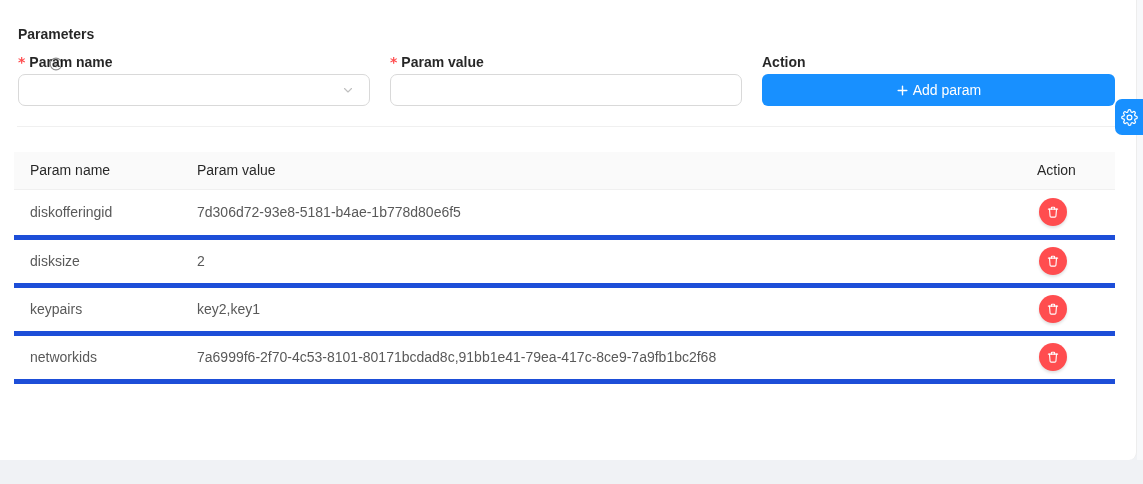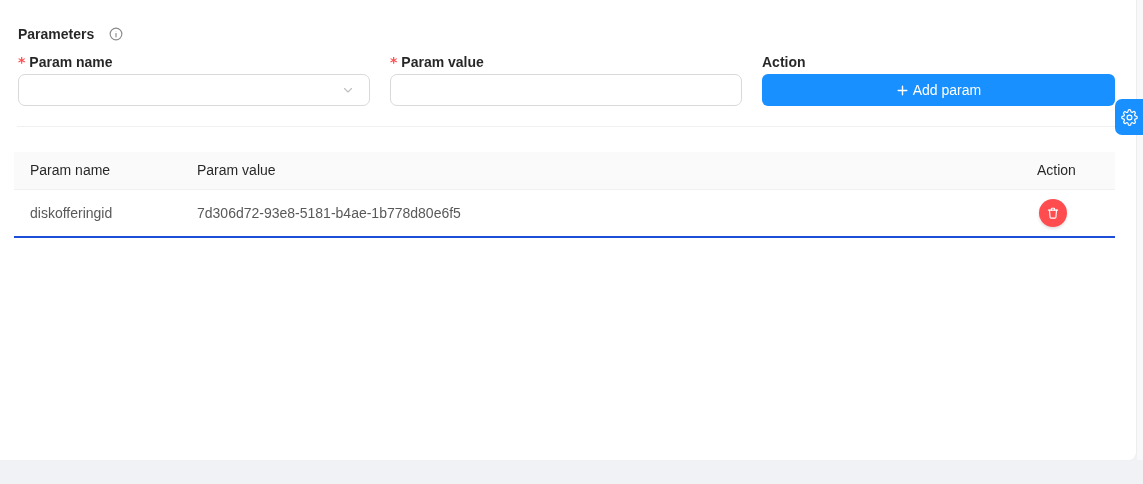--- a/index.html
+++ b/index.html
@@ -17,21 +17,21 @@
   }
   .card {
     position:absolute; left:0; top:0; width:1137px; height:460px;
     background:#ffffff;
     border-right:1px solid #ededed;
     border-radius:0 0 8px 0;
   }
   
   .title-row {
     position:absolute; left:18px; top:26px;
-    display:flex; align-items:center; gap:15px;
+    display:flex; align-items:center; gap:15px;flex-direction:column;
   }
   .section-title {
     font-weight:700; color:rgba(0,0,0,0.85); font-size:14px;
   }
   .info-icon { display:inline-flex; cursor:pointer; }
   .fields-row {
     position:absolute; left:18px; top:52px; width:1097px;
     display:flex; gap:20px;
   }
   .field-col { display:flex; flex-direction:column; }
@@ -84,21 +84,21 @@
   .param-table th {
     height:37px; padding:0 16px;
     background:#fafafa;
     text-align:left; font-weight:500; color:rgba(0,0,0,0.85); font-size:14px;
     border-bottom:1px solid #f0f0f0;
     white-space:nowrap; overflow:hidden;
   }
   .param-table td {
     height:48px; padding:0 16px;
     color:#595959; font-size:14px;
-    border-bottom:2px solid #1d4ed8;
+    border-bottom:5px solid #1d4ed8;
     white-space:nowrap; overflow:hidden;
   }
   .delete-btn {
     width:28px; height:28px; border:none; border-radius:50%;
     background:#ff4d4f;
     display:flex; align-items:center; justify-content:center;
     cursor:pointer; margin-left:2px;
     box-shadow:0 2px 3px rgba(0,0,0,0.12);
   }
 </style>
@@ -183,23 +183,68 @@
           <svg width="14" height="14" viewBox="0 0 24 24" fill="none" stroke="#ffffff" stroke-width="1.9" stroke-linecap="round" stroke-linejoin="round">
             <path d="M4 7h16"></path>
             <path d="M9.2 7V4.8a1 1 0 0 1 1-1h3.6a1 1 0 0 1 1 1V7"></path>
             <path d="M6 7l1 12.2a1.8 1.8 0 0 0 1.8 1.6h6.4a1.8 1.8 0 0 0 1.8-1.6L18 7"></path>
           </svg>
         </span>
       </button>
     </td>
   </tr>
 
-
-
-
+  <tr>
+    <td>disksize</td>
+    <td>2</td>
+    <td>
+      <button class="delete-btn">
+        <span style="display:inline-flex;">
+          <svg width="14" height="14" viewBox="0 0 24 24" fill="none" stroke="#ffffff" stroke-width="1.9" stroke-linecap="round" stroke-linejoin="round">
+            <path d="M4 7h16"></path>
+            <path d="M9.2 7V4.8a1 1 0 0 1 1-1h3.6a1 1 0 0 1 1 1V7"></path>
+            <path d="M6 7l1 12.2a1.8 1.8 0 0 0 1.8 1.6h6.4a1.8 1.8 0 0 0 1.8-1.6L18 7"></path>
+          </svg>
+        </span>
+      </button>
+    </td>
+  </tr>
+
+  <tr>
+    <td>keypairs</td>
+    <td>key2,key1</td>
+    <td>
+      <button class="delete-btn">
+        <span style="display:inline-flex;">
+          <svg width="14" height="14" viewBox="0 0 24 24" fill="none" stroke="#ffffff" stroke-width="1.9" stroke-linecap="round" stroke-linejoin="round">
+            <path d="M4 7h16"></path>
+            <path d="M9.2 7V4.8a1 1 0 0 1 1-1h3.6a1 1 0 0 1 1 1V7"></path>
+            <path d="M6 7l1 12.2a1.8 1.8 0 0 0 1.8 1.6h6.4a1.8 1.8 0 0 0 1.8-1.6L18 7"></path>
+          </svg>
+        </span>
+      </button>
+    </td>
+  </tr>
+
+
+  <tr>
+    <td>networkids</td>
+    <td>7a6999f6-2f70-4c53-8101-80171bcdad8c,91bb1e41-79ea-417c-8ce9-7a9fb1bc2f68</td>
+    <td>
+      <button class="delete-btn">
+        <span style="display:inline-flex;">
+          <svg width="14" height="14" viewBox="0 0 24 24" fill="none" stroke="#ffffff" stroke-width="1.9" stroke-linecap="round" stroke-linejoin="round">
+            <path d="M4 7h16"></path>
+            <path d="M9.2 7V4.8a1 1 0 0 1 1-1h3.6a1 1 0 0 1 1 1V7"></path>
+            <path d="M6 7l1 12.2a1.8 1.8 0 0 0 1.8 1.6h6.4a1.8 1.8 0 0 0 1.8-1.6L18 7"></path>
+          </svg>
+        </span>
+      </button>
+    </td>
+  </tr>
 </tbody>
   </table>
 
 </div>
 
 <div class="gear-tab">
   <span style="display:inline-flex;">
     <svg width="17" height="17" viewBox="0 0 24 24" fill="none" stroke="#ffffff" stroke-width="1.7" stroke-linecap="round" stroke-linejoin="round">
       <circle cx="12" cy="12" r="3.4"></circle>
       <path d="M19.4 15a1.65 1.65 0 0 0 .33 1.82l.06.06a2 2 0 0 1-2.83 2.83l-.06-.06a1.65 1.65 0 0 0-1.82-.33 1.65 1.65 0 0 0-1 1.51V21a2 2 0 0 1-4 0v-.09a1.65 1.65 0 0 0-1-1.51 1.65 1.65 0 0 0-1.82.33l-.06.06a2 2 0 0 1-2.83-2.83l.06-.06a1.65 1.65 0 0 0 .33-1.82 1.65 1.65 0 0 0-1.51-1H3a2 2 0 0 1 0-4h.09a1.65 1.65 0 0 0 1.51-1 1.65 1.65 0 0 0-.33-1.82l-.06-.06a2 2 0 0 1 2.83-2.83l.06.06a1.65 1.65 0 0 0 1.82.33h.01a1.65 1.65 0 0 0 1-1.51V3a2 2 0 0 1 4 0v.09a1.65 1.65 0 0 0 1 1.51h.01a1.65 1.65 0 0 0 1.82-.33l.06-.06a2 2 0 0 1 2.83 2.83l-.06.06a1.65 1.65 0 0 0-.33 1.82v.01a1.65 1.65 0 0 0 1.51 1H21a2 2 0 0 1 0 4h-.09a1.65 1.65 0 0 0-1.51 1z"></path>

